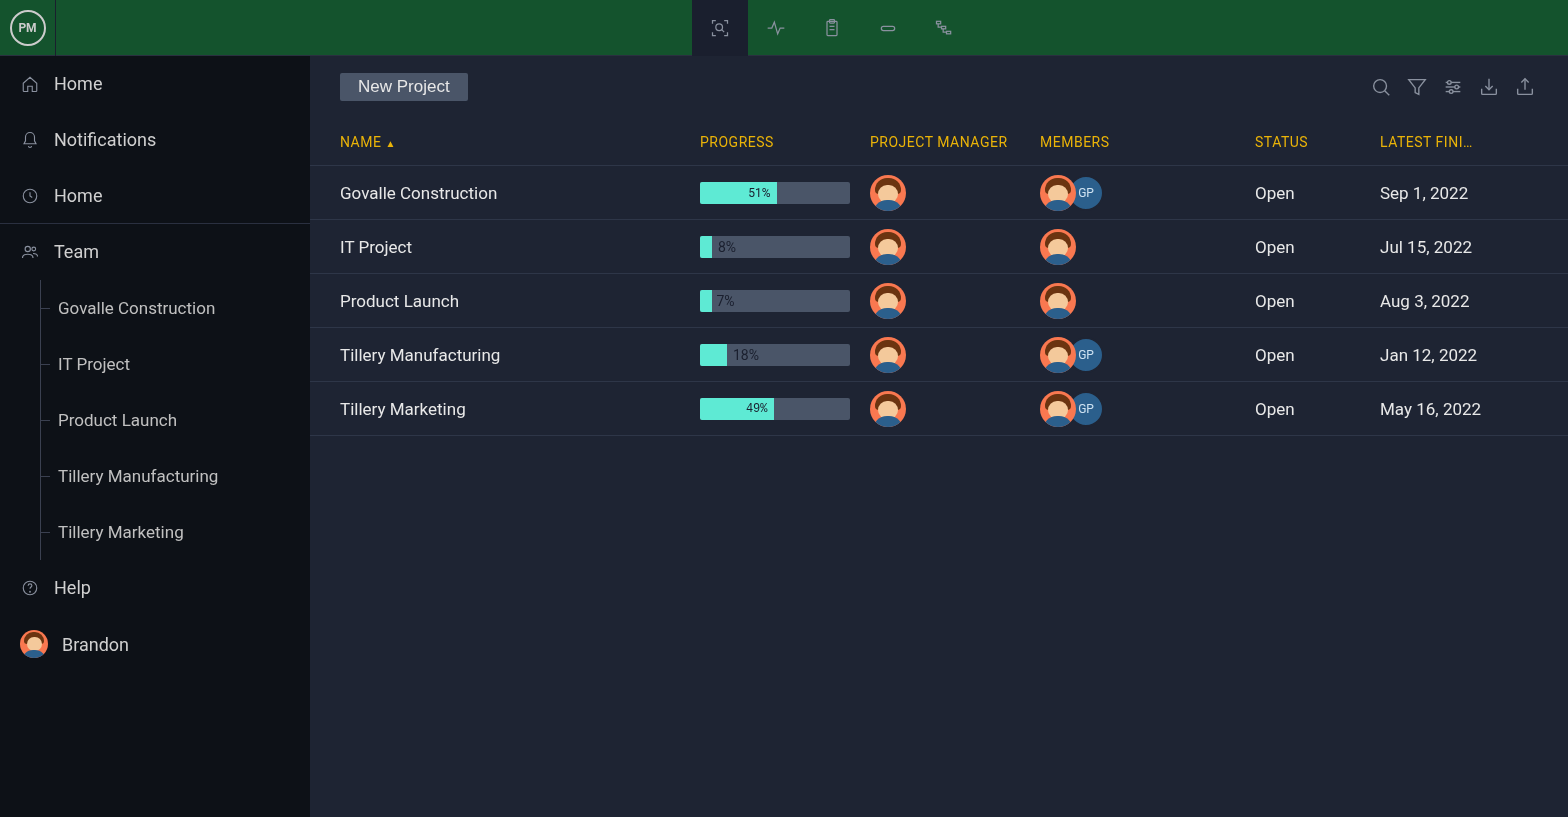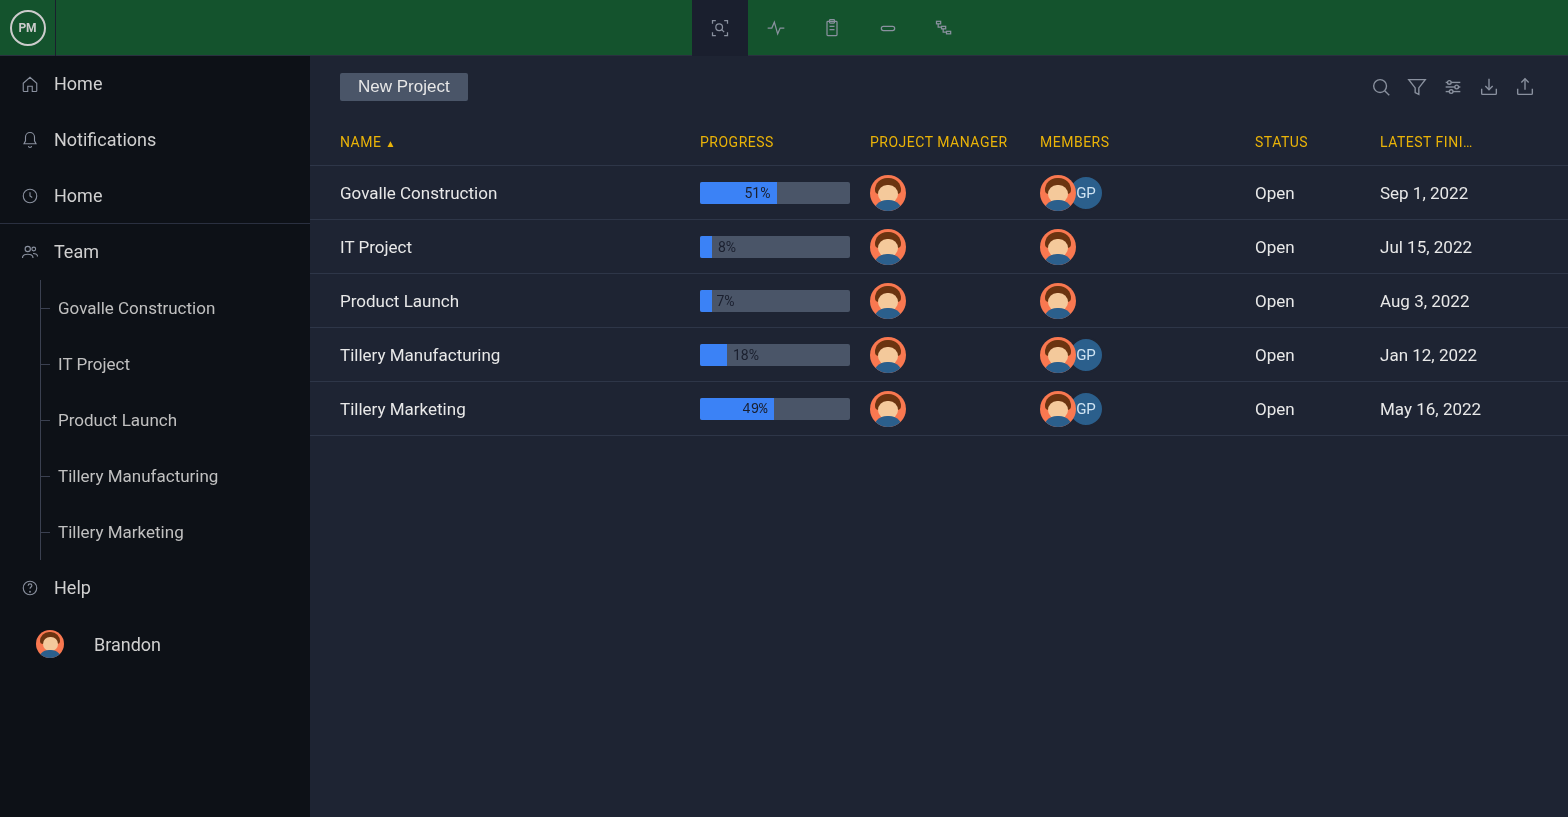--- a/index.html
+++ b/index.html
@@ -111,22 +111,22 @@
 .sub-item::after {
   content: '';
   position: absolute;
   left: 10px;
   top: 50%;
   width: 10px;
   height: 1px;
   background: #3a4050;
 }
 .user-row {
-  display:flex; align-items:center; gap:30px;
-  height: 56px; padding: 0 36px;
+  display:flex; align-items:center; gap:14px;
+  height: 56px; padding: 0 20px;
   font-size: 18px; color:#d0d0d0; cursor:pointer;
 }
 
 
 .content {
   flex: 1;
   background: #1e2433;
   display: flex;
   flex-direction: column;
   overflow: hidden;
@@ -187,26 +187,26 @@
 .trow .name { font-weight: 400; }
 .progress-bar {
   width: 150px; height: 22px;
   background: #4a5568;
   position: relative;
   border-radius: 2px;
   overflow: hidden;
 }
 .progress-fill {
   height: 100%;
-  background: #3b82f6;
+  background: #5eead4;
   display: flex;
   align-items: center;
   justify-content: flex-end;
   padding: 0 6px;
-  font-size: 14px;
+  font-size: 12px;
   color: #1a1f2e;
   min-width: 10px;
 }
 .progress-text-outside {
   position: absolute;
   left: 0; top: 0; height: 100%;
   display: flex; align-items: center;
   padding-left: 6px;
   font-size: 14px;
   color: #1a1f2e;
@@ -225,21 +225,21 @@
 .avatar .body { position:absolute; bottom:-3px; width:30px; height:14px; background:#2b5f8c; border-radius:14px 14px 0 0;}
 .avatar.small { width:28px; height:28px; }
 .avatar.small .hair{ top:2px; width:20px; height:12px;}
 .avatar.small .face{ top:7px; width:15px; height:14px;}
 .avatar.small .body{ width:24px; height:11px;}
 .members { display:flex; align-items:center; }
 .member-pill {
   width:36px; height:36px; border-radius:50%;
   background:#2b5f8c; color:#cfe3f2;
   display:flex; align-items:center; justify-content:center;
-  font-size:15px; margin-left:-8px;
+  font-size:12px; margin-left:-8px;
   border: 2px solid #1e2433;
   flex-shrink:0;
 }
 .td-latest { text-align: left; }
 </style>
 </head>
 <body>
 
 <div class="app">
   <div class="topbar">

